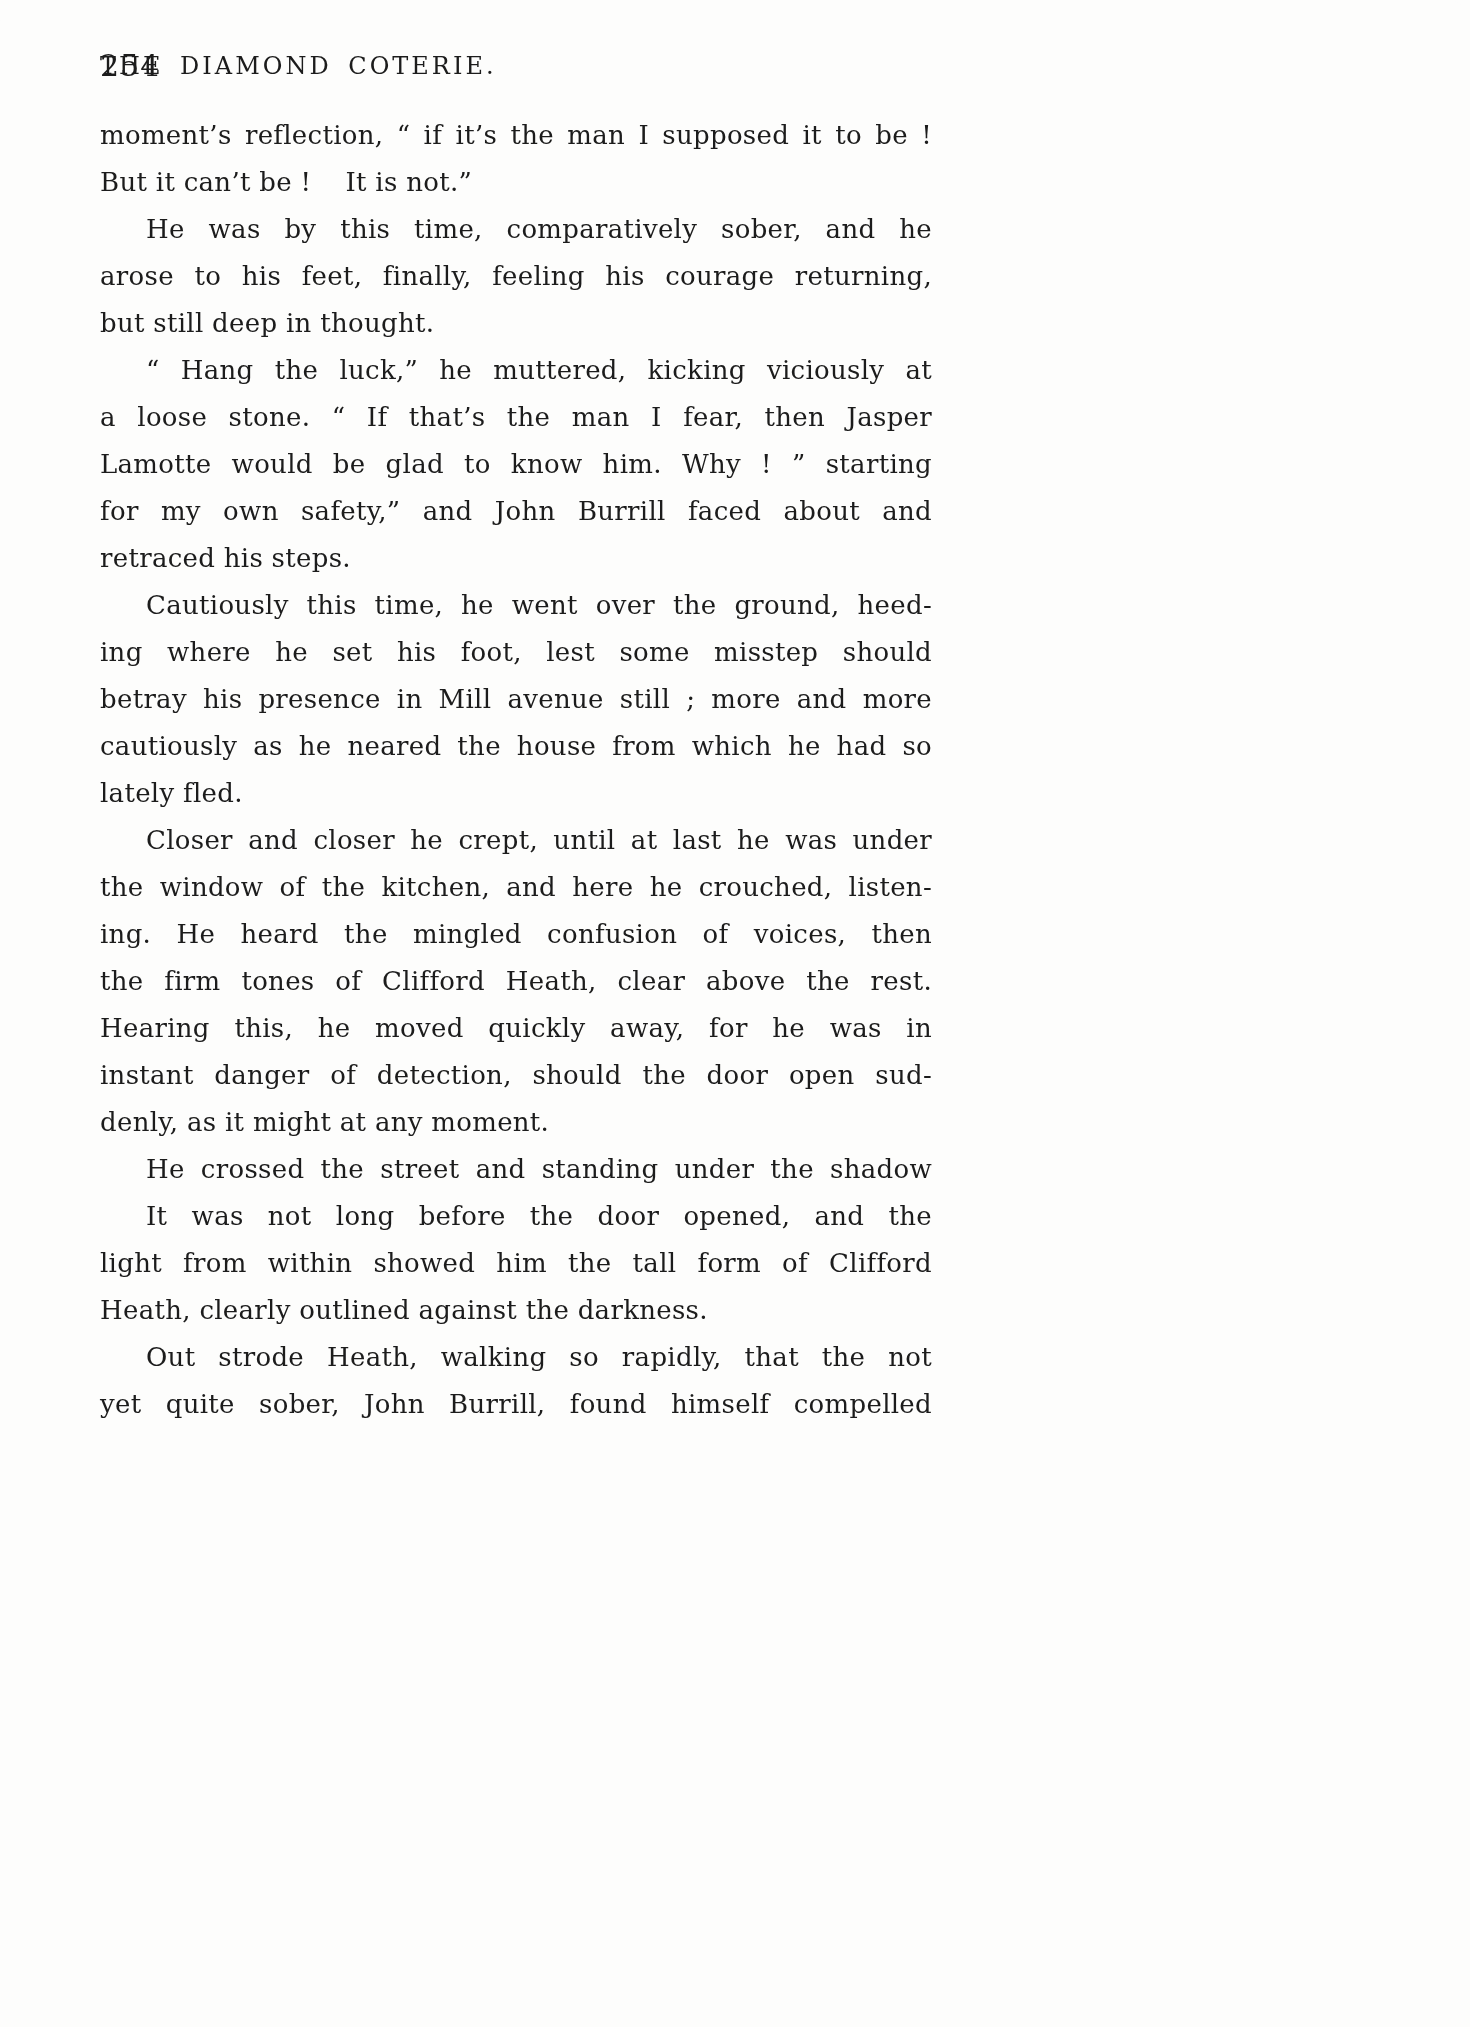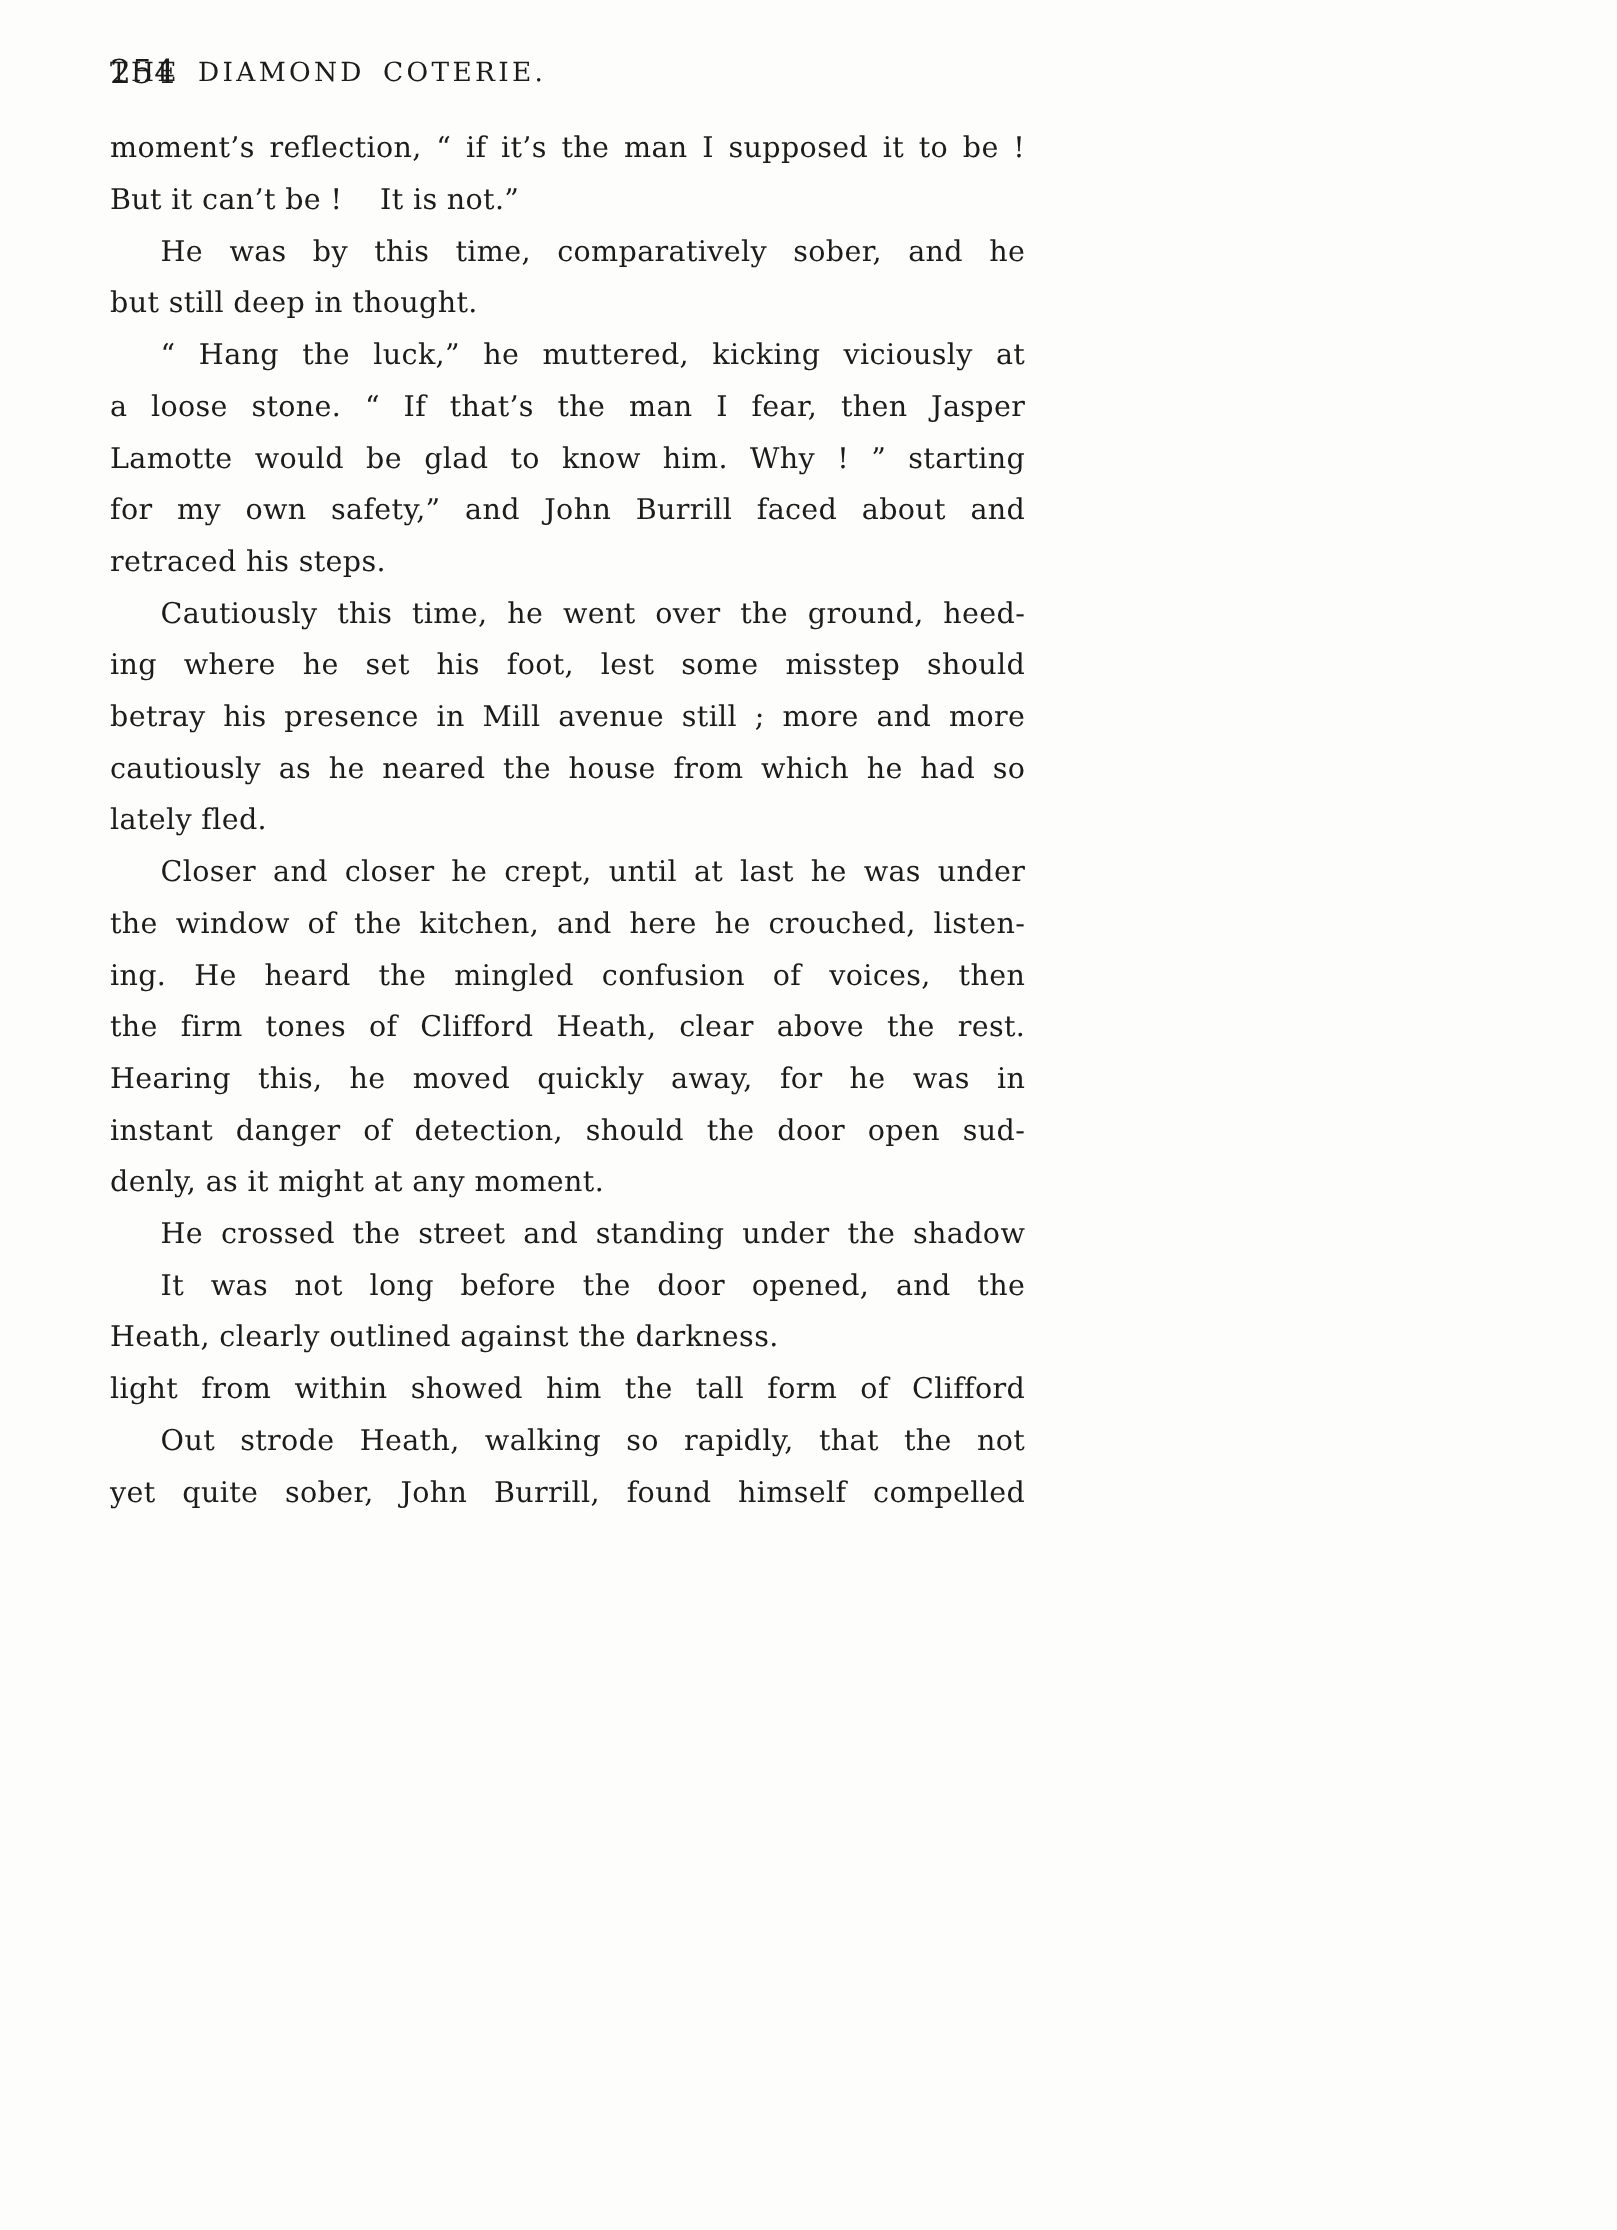--- a/index.html
+++ b/index.html
@@ -74,20 +74,21 @@
     <span class="page-number">254</span>
     <span class="running-title">THE DIAMOND COTERIE.</span>
   </div>
   <div class="body-text">
       <div class="para">
         <div class="line">moment’s reflection, “ if it’s the man I supposed it to be !</div>
         <div class="line last">But it can’t be !    It is not.”</div>
       </div>
       <div class="para indent">
         <div class="line">He was by this time, comparatively sober, and he</div>
+        <div class="line">arose to his feet, finally, feeling his courage returning,</div>
         <div class="line last">but still deep in thought.</div>
       </div>
       <div class="para indent">
         <div class="line">“ Hang the luck,” he muttered, kicking viciously at</div>
         <div class="line">a loose stone. “ If that’s the man I fear, then Jasper</div>
         <div class="line">Lamotte would be glad to know him. Why ! ” starting</div>
         <div class="line">for my own safety,” and John Burrill faced about and</div>
         <div class="line last">retraced his steps.</div>
       </div>
       <div class="para indent">
@@ -104,21 +105,21 @@
         <div class="line">the firm tones of Clifford Heath, clear above the rest.</div>
         <div class="line">Hearing this, he moved quickly away, for he was in</div>
         <div class="line">instant danger of detection, should the door open sud-</div>
         <div class="line last">denly, as it might at any moment.</div>
       </div>
       <div class="para indent">
         <div class="line">He crossed the street and standing under the shadow</div>
       </div>
       <div class="para indent">
         <div class="line">It was not long before the door opened, and the</div>
+        <div class="line">light from within showed him the tall form of Clifford</div>
         <div class="line last">Heath, clearly outlined against the darkness.</div>
-        <div class="line">light from within showed him the tall form of Clifford</div>
       </div>
       <div class="para indent">
         <div class="line">Out strode Heath, walking so rapidly, that the not</div>
         <div class="line">yet quite sober, John Burrill, found himself compelled</div>
       </div>
     </div>
 </div>
 
 </body></html>

